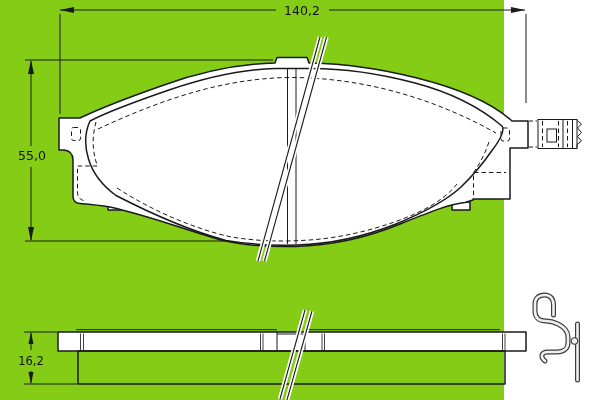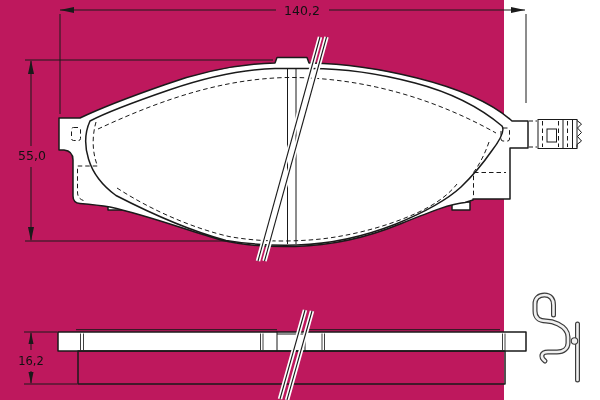--- a/index.html
+++ b/index.html
@@ -1,16 +1,16 @@
 <!DOCTYPE html>
 <html><head>
 <meta charset="utf-8">
 <style>
   html,body{margin:0;padding:0;background:#ffffff;width:600px;height:400px;overflow:hidden;}
-  .canvas{width:504px;height:400px;position:relative;background:#be185d;}
+  .canvas{width:504px;height:400px;position:relative;background:#84cc16;}
   svg{display:block;}
   .ln{stroke:#1a1a1a;stroke-width:1.5;fill:none;stroke-linejoin:round;stroke-linecap:round;}
   .lnthin{stroke:#1a1a1a;stroke-width:1;fill:none;}
   .white{fill:#ffffff;}
   .dash{stroke:#1a1a1a;stroke-width:1;fill:none;stroke-dasharray:4.5 3;}
   .dashdot{stroke:#1a1a1a;stroke-width:1;fill:none;stroke-dasharray:4 2.5;}
   .dim{stroke:#1a1a1a;stroke-width:1;fill:none;}
   .arrow{fill:#1a1a1a;stroke:none;}
   .dimtxt{font:12.5px "DejaVu Sans", sans-serif;fill:#111;}
   .halo{stroke:#ffffff;stroke-width:4.5;fill:none;}

